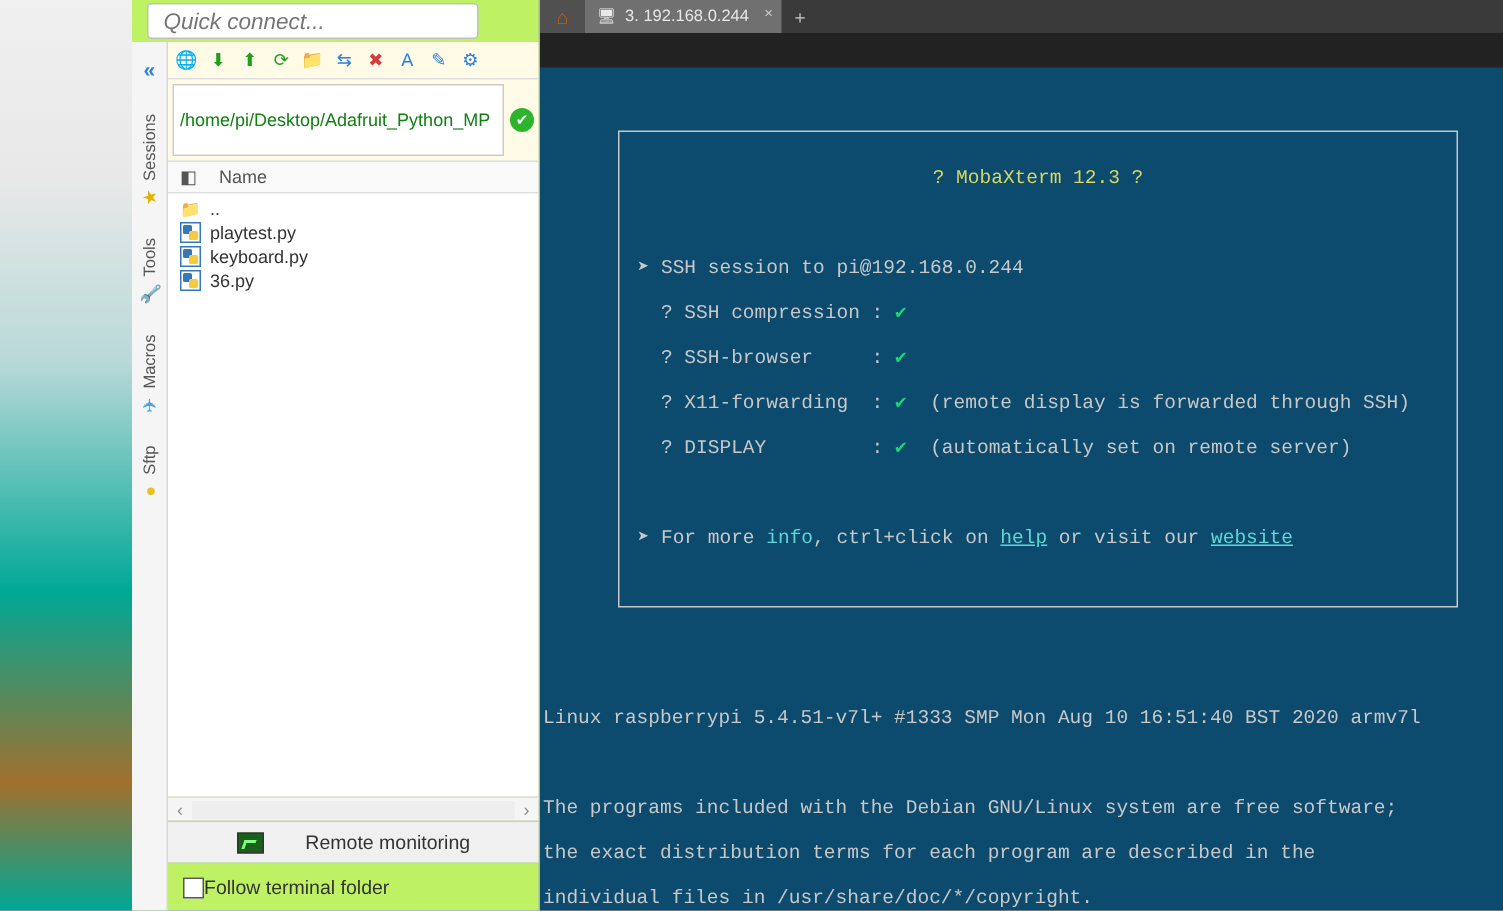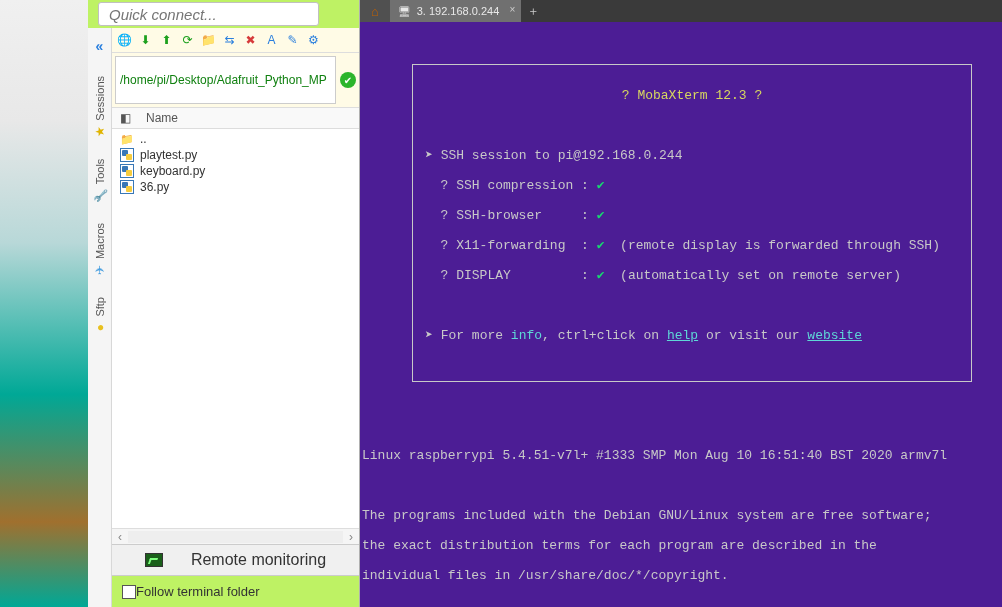--- a/index.html
+++ b/index.html
@@ -178,21 +178,21 @@
   }
   .remote-monitor {
     border-top: 1px solid #ccc;
     padding: 6px;
     display: flex;
     align-items: center;
     justify-content: center;
     gap: 28px;
     background: #f0f0f0;
     color: #333;
-    font-size: 16px;
+    font-size: 13px;
     cursor: pointer;
   }
   .monitor-icon {
     width: 18px; height: 14px;
     background: #1a5f1a;
     border: 1px solid #333;
     position: relative;
   }
   .monitor-icon::after {
     content: ""; position: absolute;
@@ -267,28 +267,29 @@
     position: absolute; right: 6px; top: 4px;
     color: #ccc; font-size: 10px; cursor: pointer;
   }
   .newtab {
     width: 24px;
     display: flex; align-items: center; justify-content: center;
     color: #ccc; cursor: pointer;
   }
   .terminal {
     flex: 1;
-    background: #4c1d95;
+    background: #0c4a6e;
     color: #c8c8c8;
     font-family: "Consolas", "Courier New", monospace;
     font-size: 13px;
     line-height: 15px;
     padding: 8px 0 8px 0;
     white-space: pre;
     overflow: hidden;
+    margin-top: 23px;
   }
   .banner-box {
     border: 1px solid #c8c8c8;
     margin: 4px 30px 4px 52px;
     padding: 8px 12px;
   }
   .c-green { color: #18d870; }
   .c-cyan  { color: #5fd7d7; }
   .c-gray  { color: #c8c8c8; }
   .c-yellow{ color: #d7d75f; }

